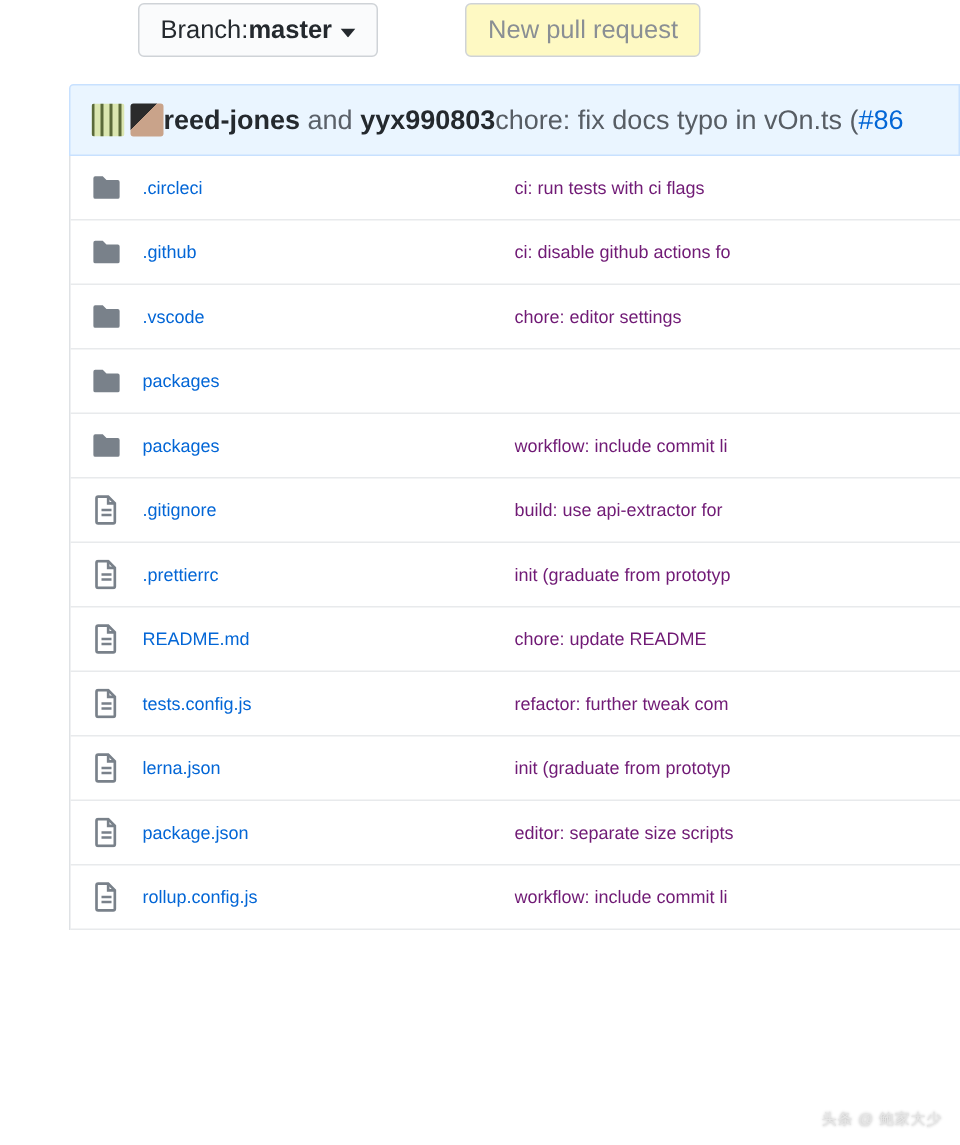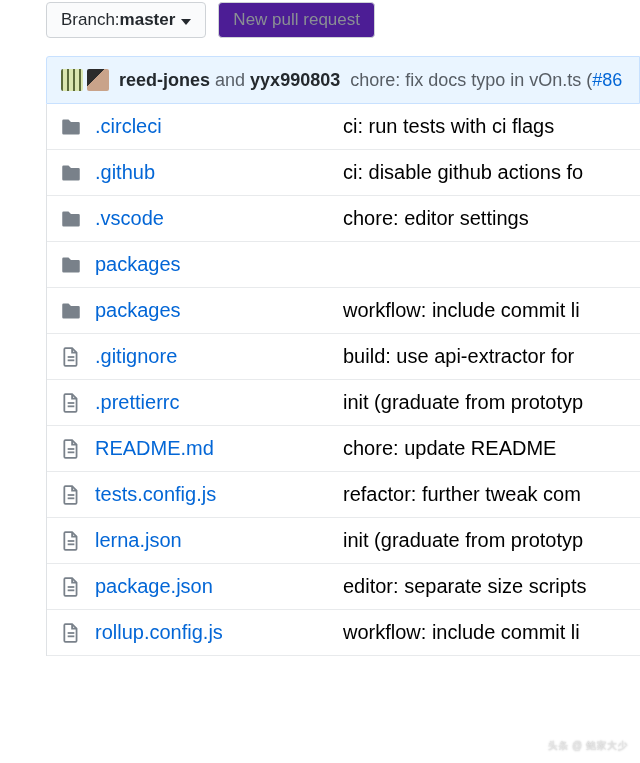--- a/index.html
+++ b/index.html
@@ -22,32 +22,32 @@
     display: inline-flex;
     align-items: center;
     padding: 7px 14px;
     font-size: 17px;
     font-weight: 500;
     border: 1px solid #cfd3d7;
     border-radius: 4px;
     background: #fafbfc;
     color: #24292e;
     cursor: pointer;
-  }
-  .btn.muted { color: #8a8f94; background: #4c1d95; }
+    margin-left: 46px;
+  }
+  .btn.muted { color: #8a8f94; background: #fef9c3; }
   .btn .caret { margin-left: 6px; }
   .btn .label-strong { font-weight: 600; }
   .commit-bar {
     display: flex;
     align-items: center;
     background: #eaf5ff;
     border: 1px solid #c8e1ff;
     border-radius: 3px 0 0 0;
     padding: 12px 14px;
-    gap: 10px;
     font-size: 18px;
     overflow: hidden;
     white-space: nowrap;
   }
   .avatars {
     display: inline-flex;
     align-items: center;
     gap: 0;
   }
   .avatar-1, .avatar-2 {
@@ -69,34 +69,34 @@
   .commit-msg { color: #575d64; }
   .pr-link { color: #0366d6; }
   .file-list {
     border-left: 1px solid #dfe2e5;
   }
   .file-row {
     display: flex;
     align-items: center;
     border-bottom: 1px solid #e8eaec;
     padding: 11px 14px;
-    font-size: 20px;
+    font-size: 12px;
     gap: 14px;
     white-space: nowrap;
     overflow: hidden;
   }
   .file-row .name {
     color: #0366d6;
     min-width: 268px;
     display: flex;
     align-items: center;
     gap: 14px;
   }
   .file-row .name a { color: #0366d6; text-decoration: none; cursor: pointer; }
-  .file-row .msg { color: #000000; flex: 1; overflow: hidden; text-overflow: clip; }
+  .file-row .msg { color: #701a75; flex: 1; overflow: hidden; text-overflow: clip; }
   .icon-folder, .icon-file {
     width: 20px; height: 20px; flex: 0 0 20px;
     display: inline-flex; align-items: center; justify-content: center;
   }
   .icon-folder svg { fill: #79818a; }
   .icon-file svg { fill: none; stroke: #79818a; stroke-width: 1.6; }
   .watermark {
     position: fixed;
     right: 12px;
     bottom: 10px;

